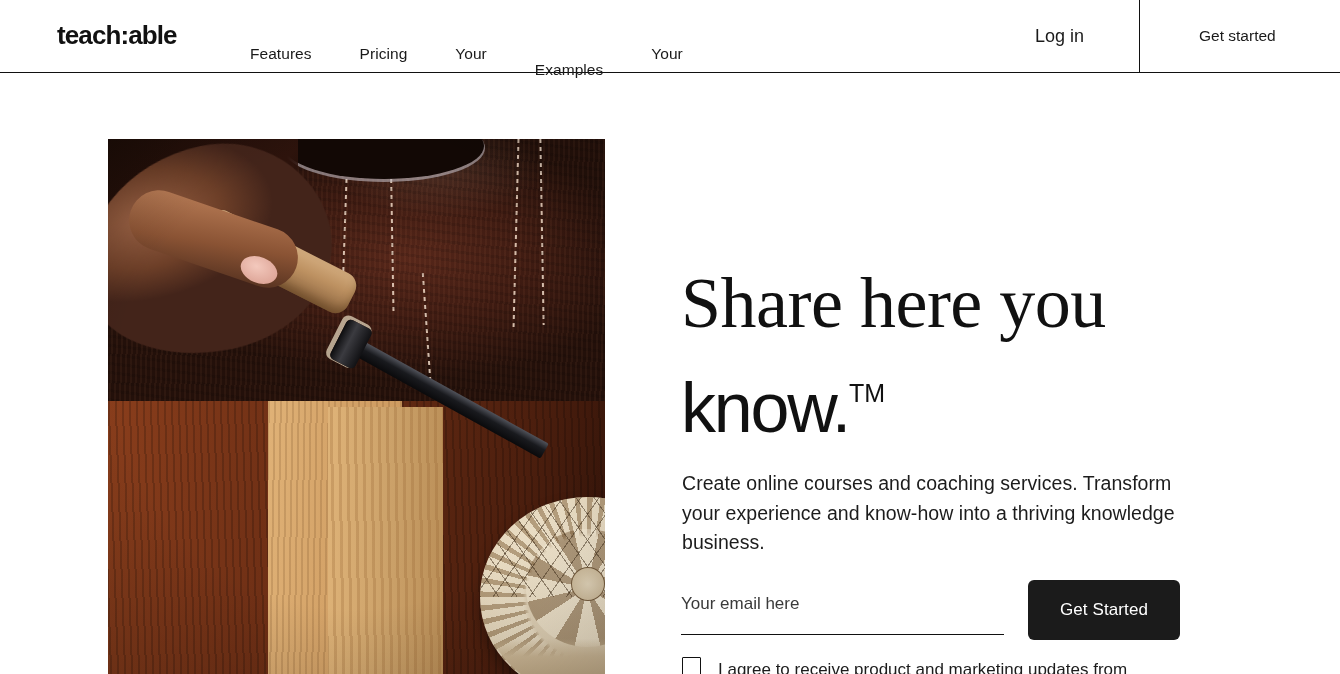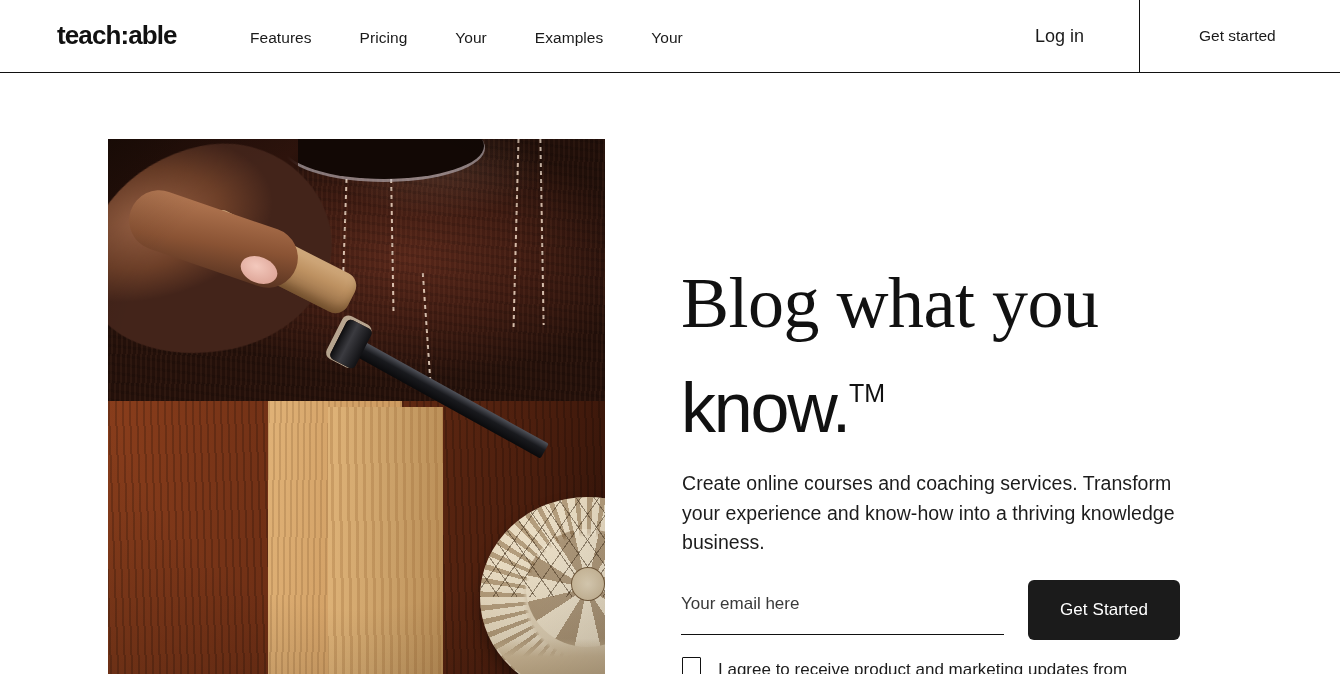--- a/index.html
+++ b/index.html
@@ -58,21 +58,21 @@
     color: #1a1a1a;
     line-height: 20px;
     cursor: pointer;
     white-space: nowrap;
     letter-spacing: 0.05px;
   }
   .nav-link + .nav-link { margin-left: 0; padding-left: 48px; }
 
   .nav-gap-1 { margin-left: 32px; }
   .nav-gap-2 { margin-left: 33px; }
-  .nav-gap-3 { margin-left: 33px; }
+  .nav-gap-3 { margin-left: 33px; margin-top: 32px; }
   .nav-gap-4 { margin-left: 32px; }
 
   .login-link {
     position: absolute;
     left: 1035px;
     top: 26px;
     font-size: 18px;
     color: #1a1a1a;
     line-height: 20px;
     cursor: pointer;
@@ -428,21 +428,21 @@
   <div class="photo-layer ph-ferrule"></div>
   <div class="photo-layer ph-finger"></div>
   <div class="photo-layer ph-nail"></div>
 
   <div class="photo-layer ph-vignette"></div>
 </figure>
 
 <section class="hero-copy">
 
   <h1 class="hero-heading">
-    <span>Blog what you</span><br>
+    <span>Share here you</span><br>
     <span class="line2">know.</span><span class="tm">TM</span>
   </h1>
 
   <p class="hero-sub">Create online courses and coaching services. Transform your experience and know-how into a thriving knowledge business.</p>
 
   <div class="signup-row">
     <div class="email-field-wrap">
       <input class="email-input" type="email" placeholder="Your email here" style="">
     </div>
     <button class="get-started-btn">Get Started</button>

